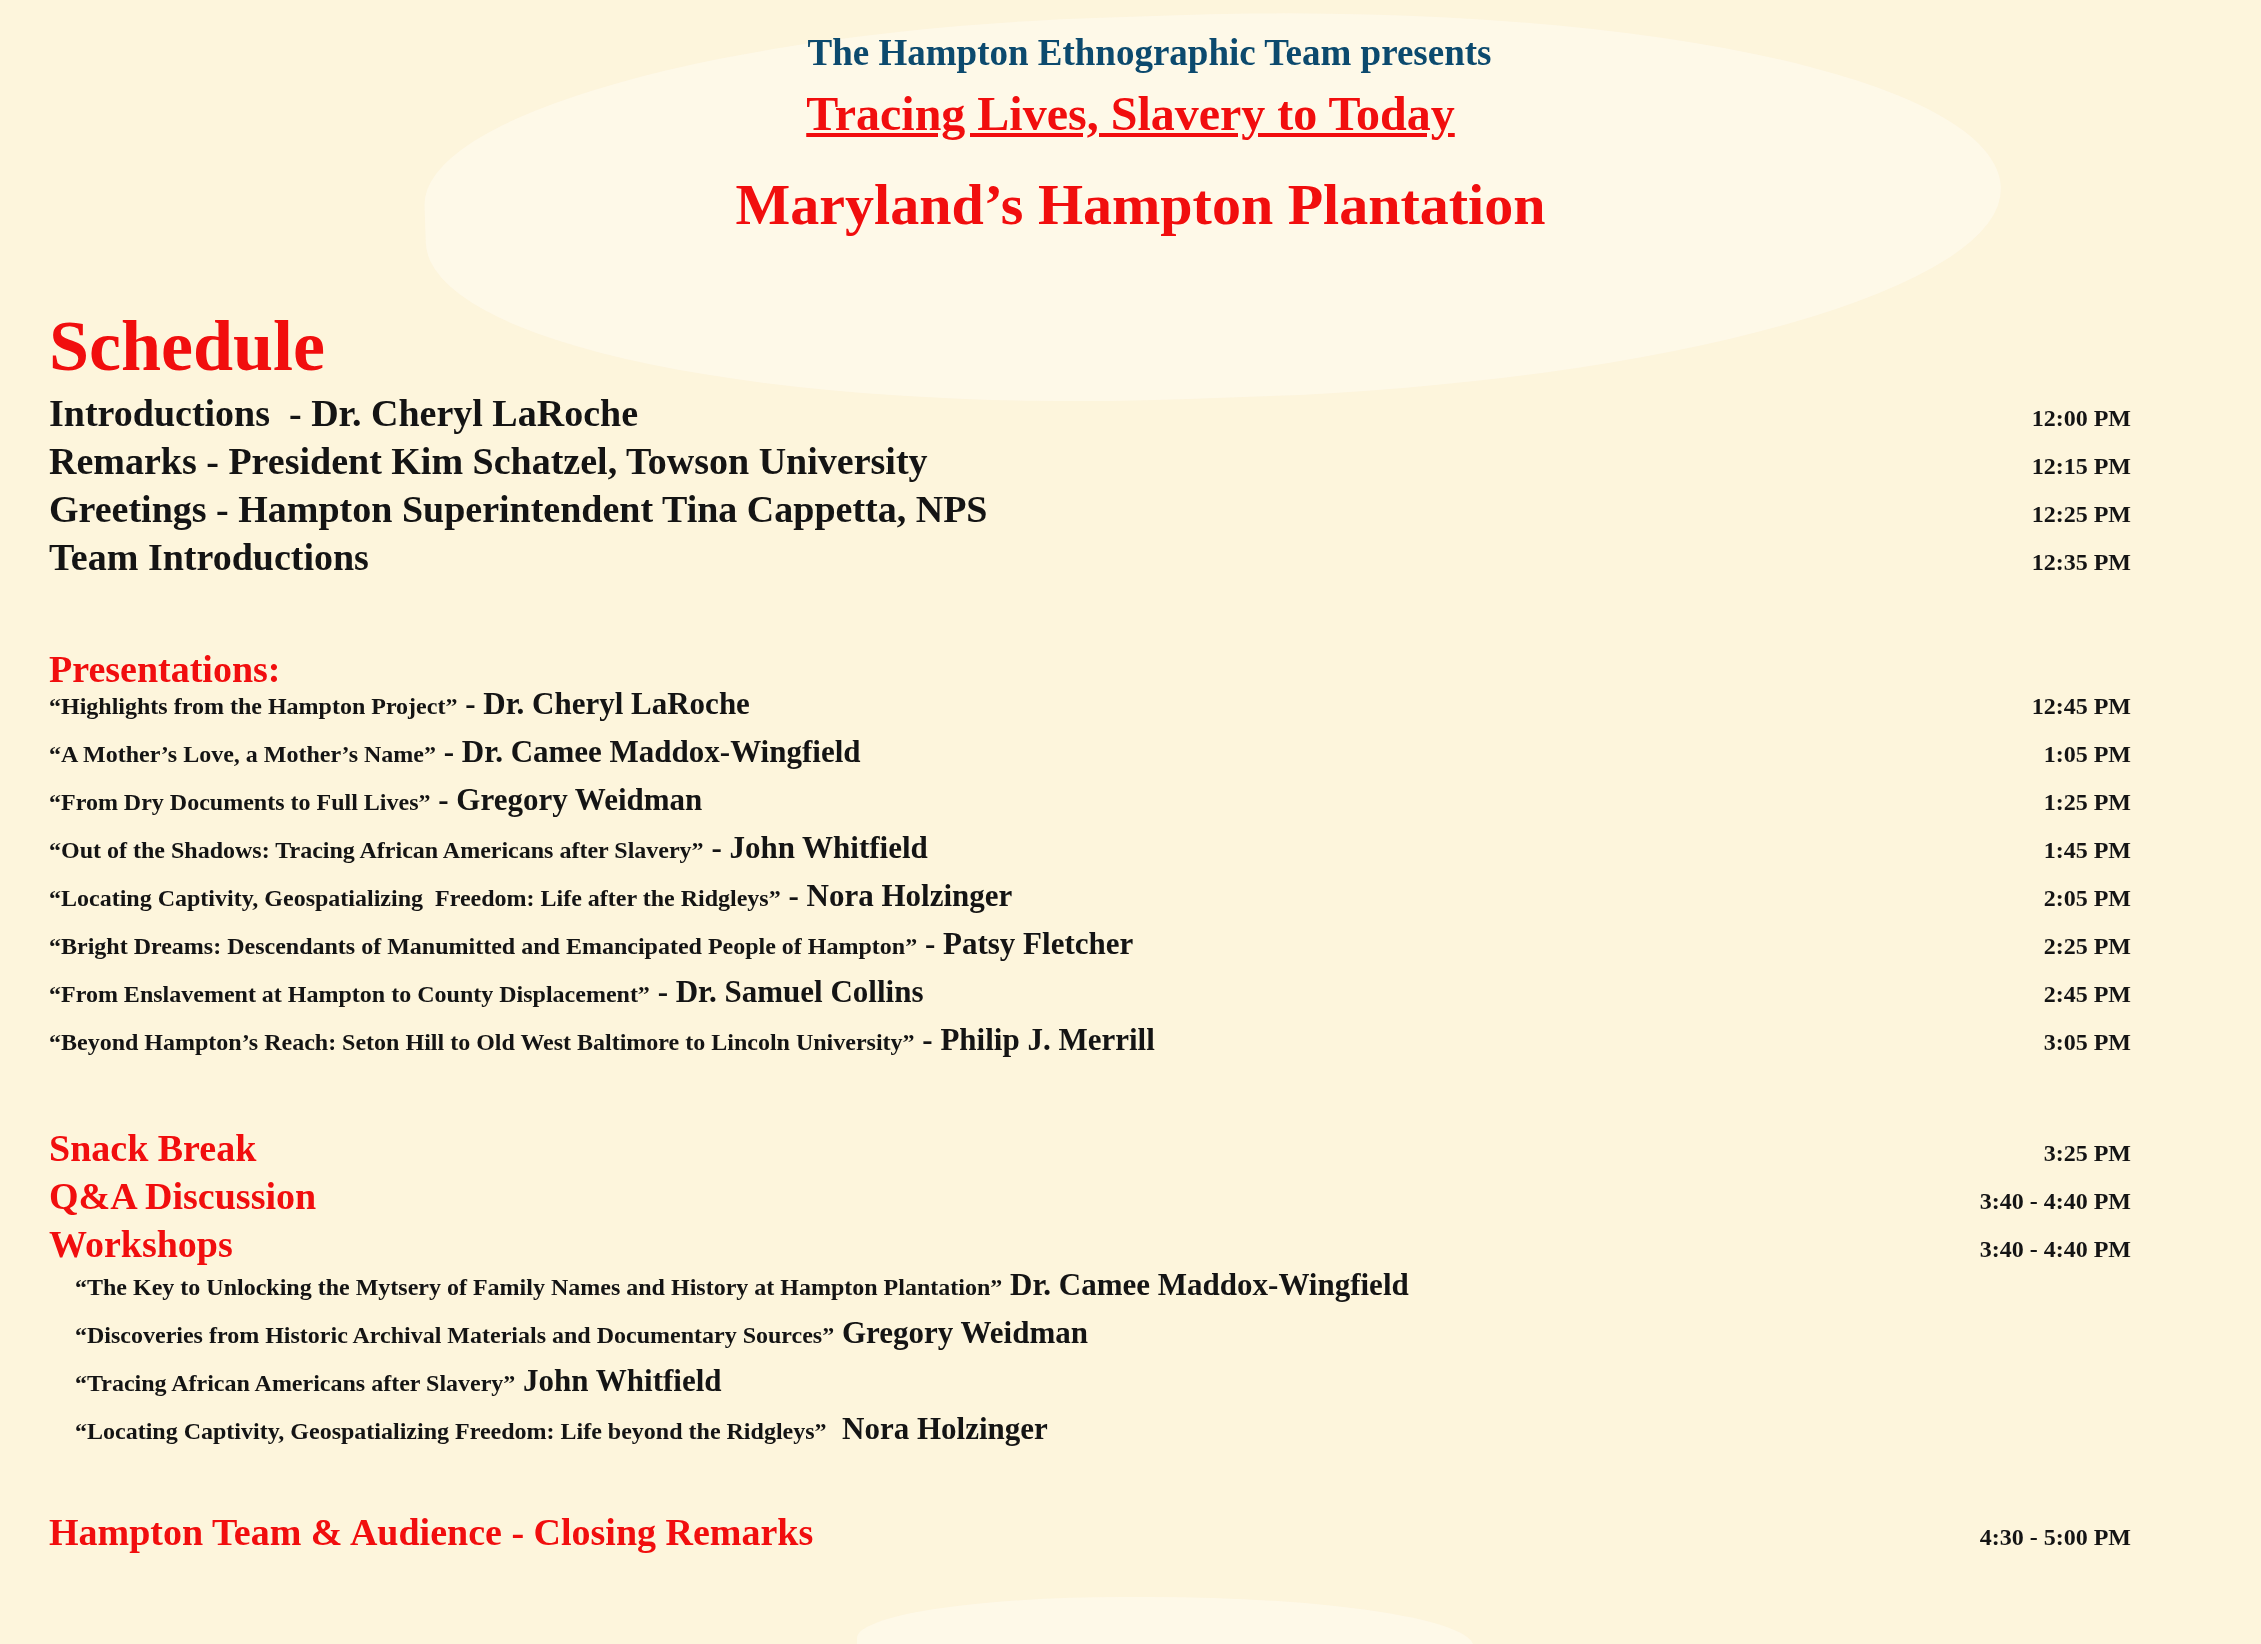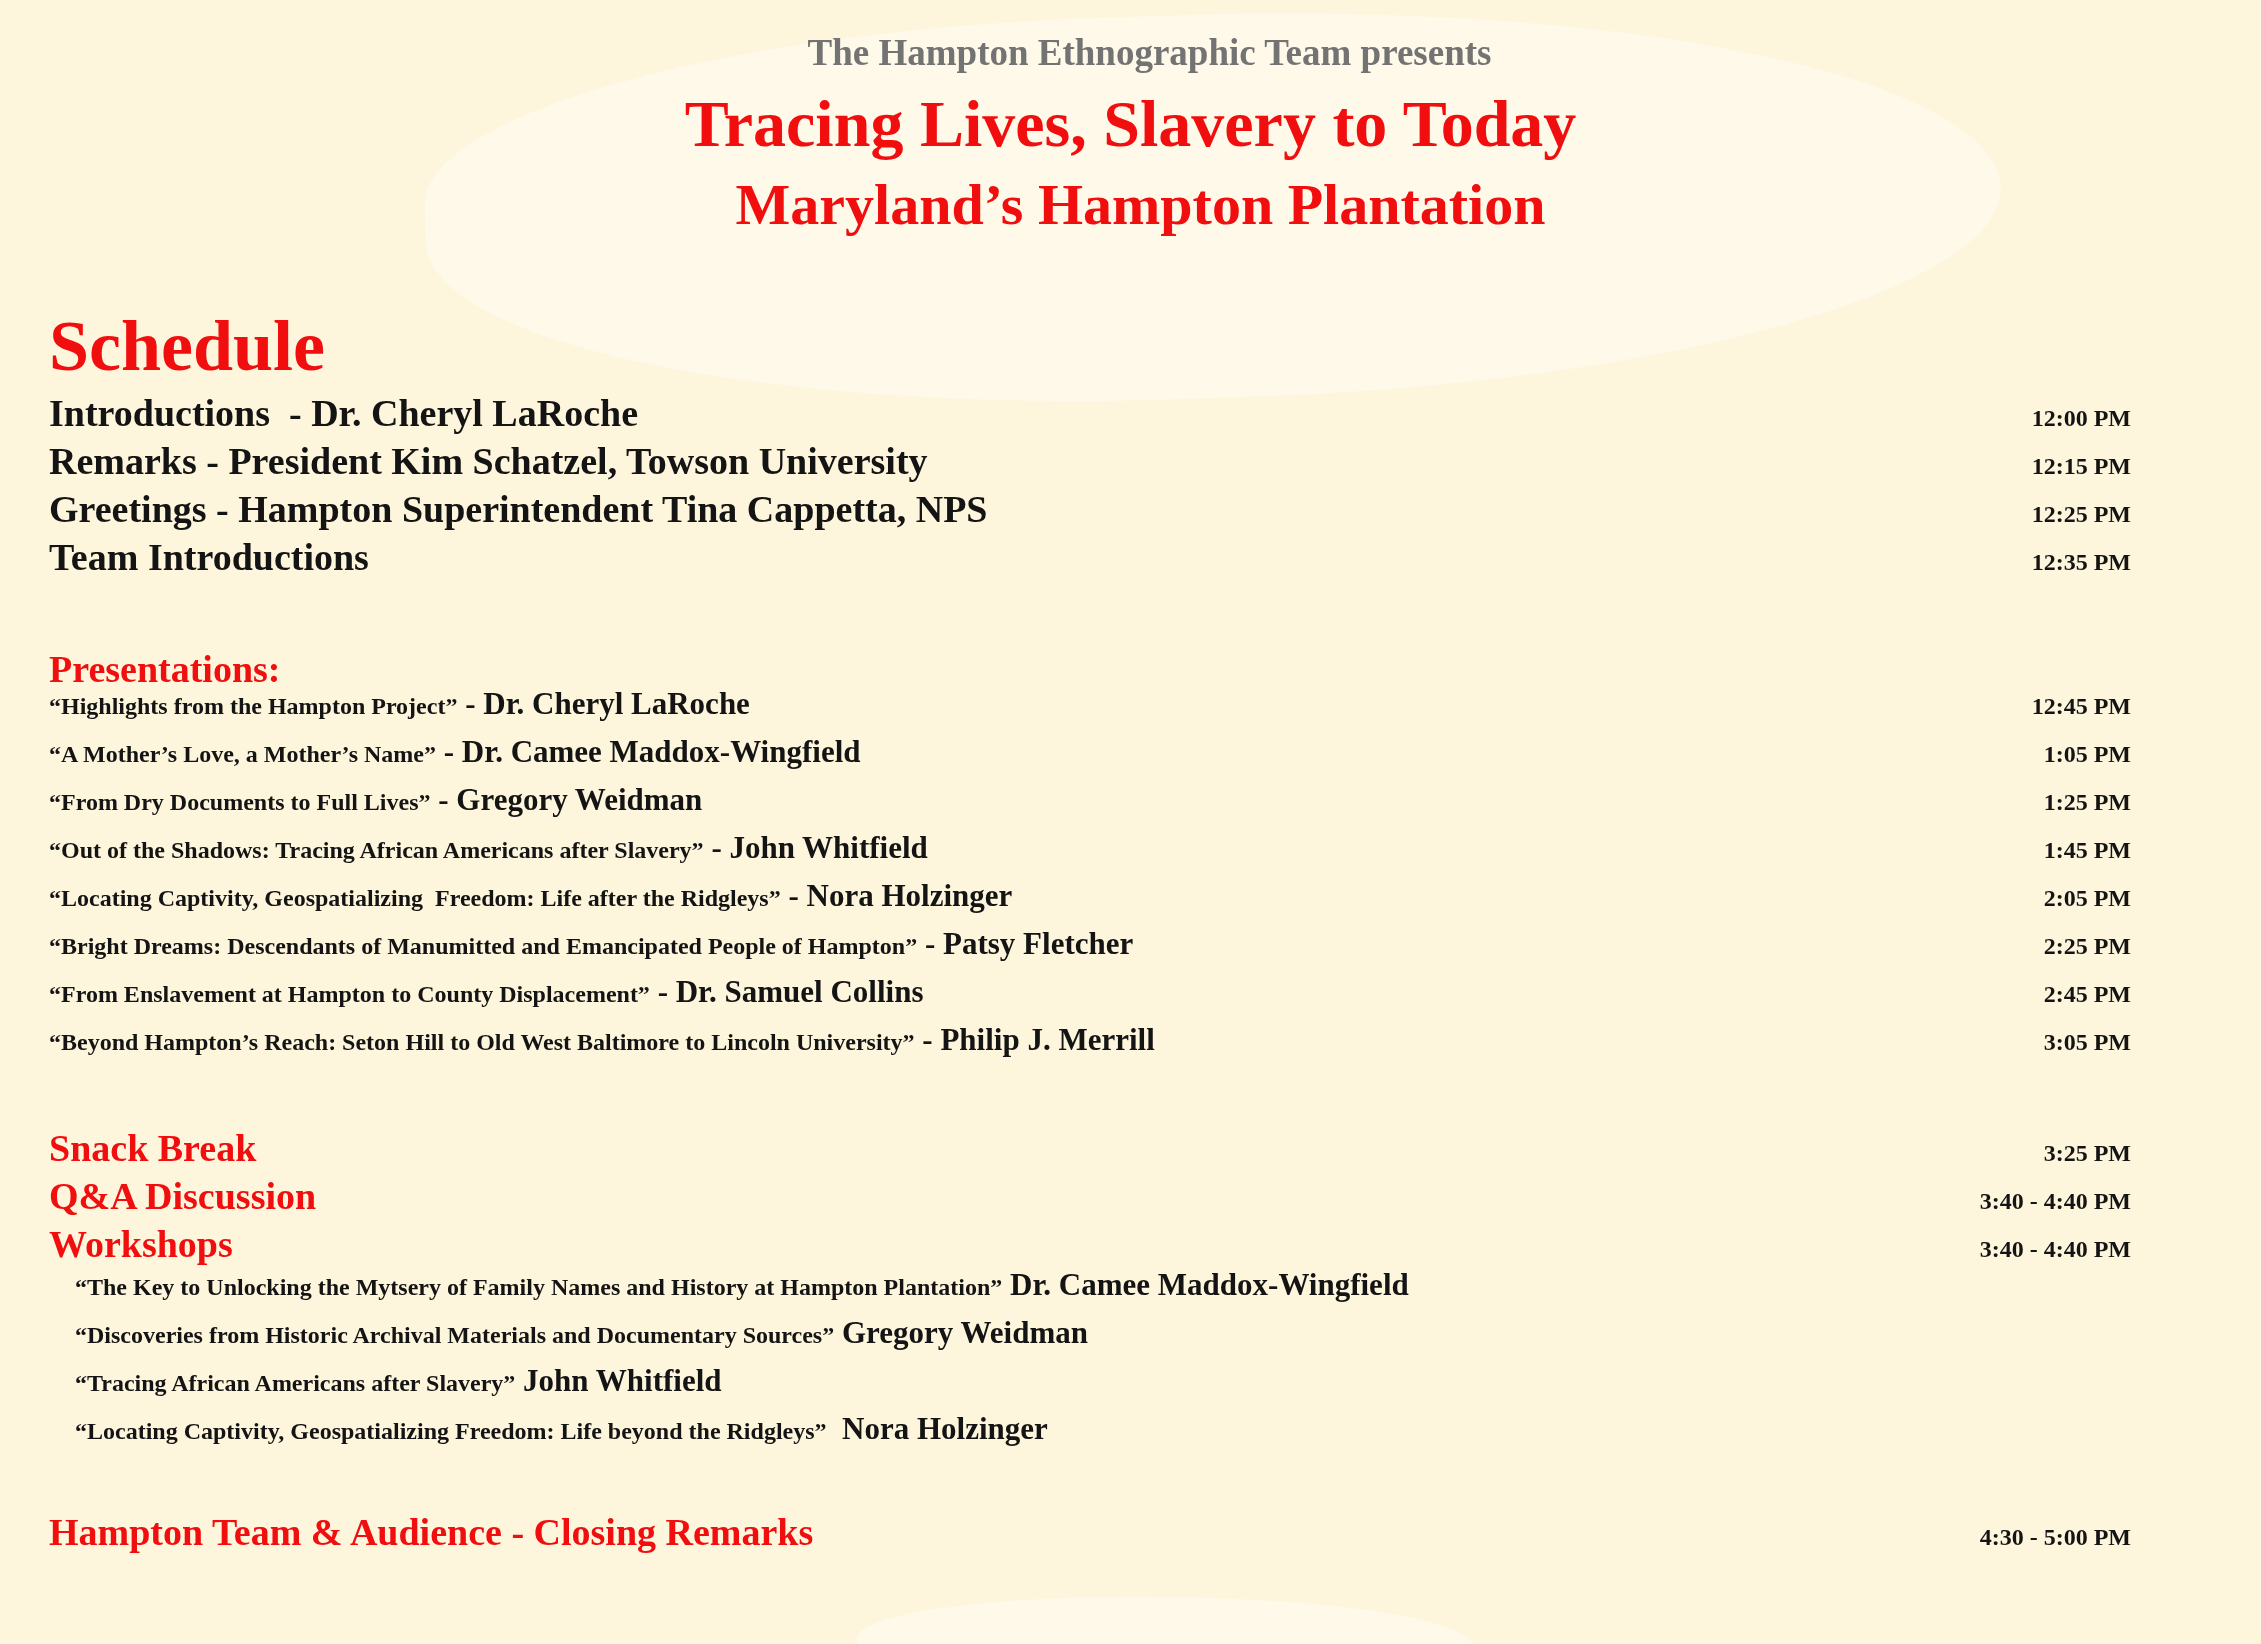--- a/index.html
+++ b/index.html
@@ -22,22 +22,22 @@
   .blob.b1 { left: 425px; top: 13.7px; width: 1576px; height: 384px; transform: rotate(-2deg); }
   .blob.b2 { left: 857px; top: 1597px; width: 617px; height: 96px; }
   .center-line {
     position: absolute;
     left: 0;
     right: 0;
     text-align: center;
     line-height: 1.1;
     white-space: pre;
   }
-  .presents { top: 33px; font-size: 37px; color: #737373; padding-left: 38px; }
-  .main-title { top: 88px; font-size: 66px; color: #f10e0e; }
+  .presents { top: 33px; font-size: 37px; color: #0c4a6e; padding-left: 38px; }
+  .main-title { top: 88px; font-size: 48px; color: #f10e0e; text-decoration: underline; }
   .sub-title { top: 173px; font-size: 58px; color: #f10e0e; margin-left: 20px; }
   .section-heading {
     position: absolute;
     left: 49px;
     white-space: pre;
     line-height: 1.1;
   }
   .schedule-heading { top: 307px; font-size: 72px; color: #f10e0e; }
   .row {
     position: absolute;

